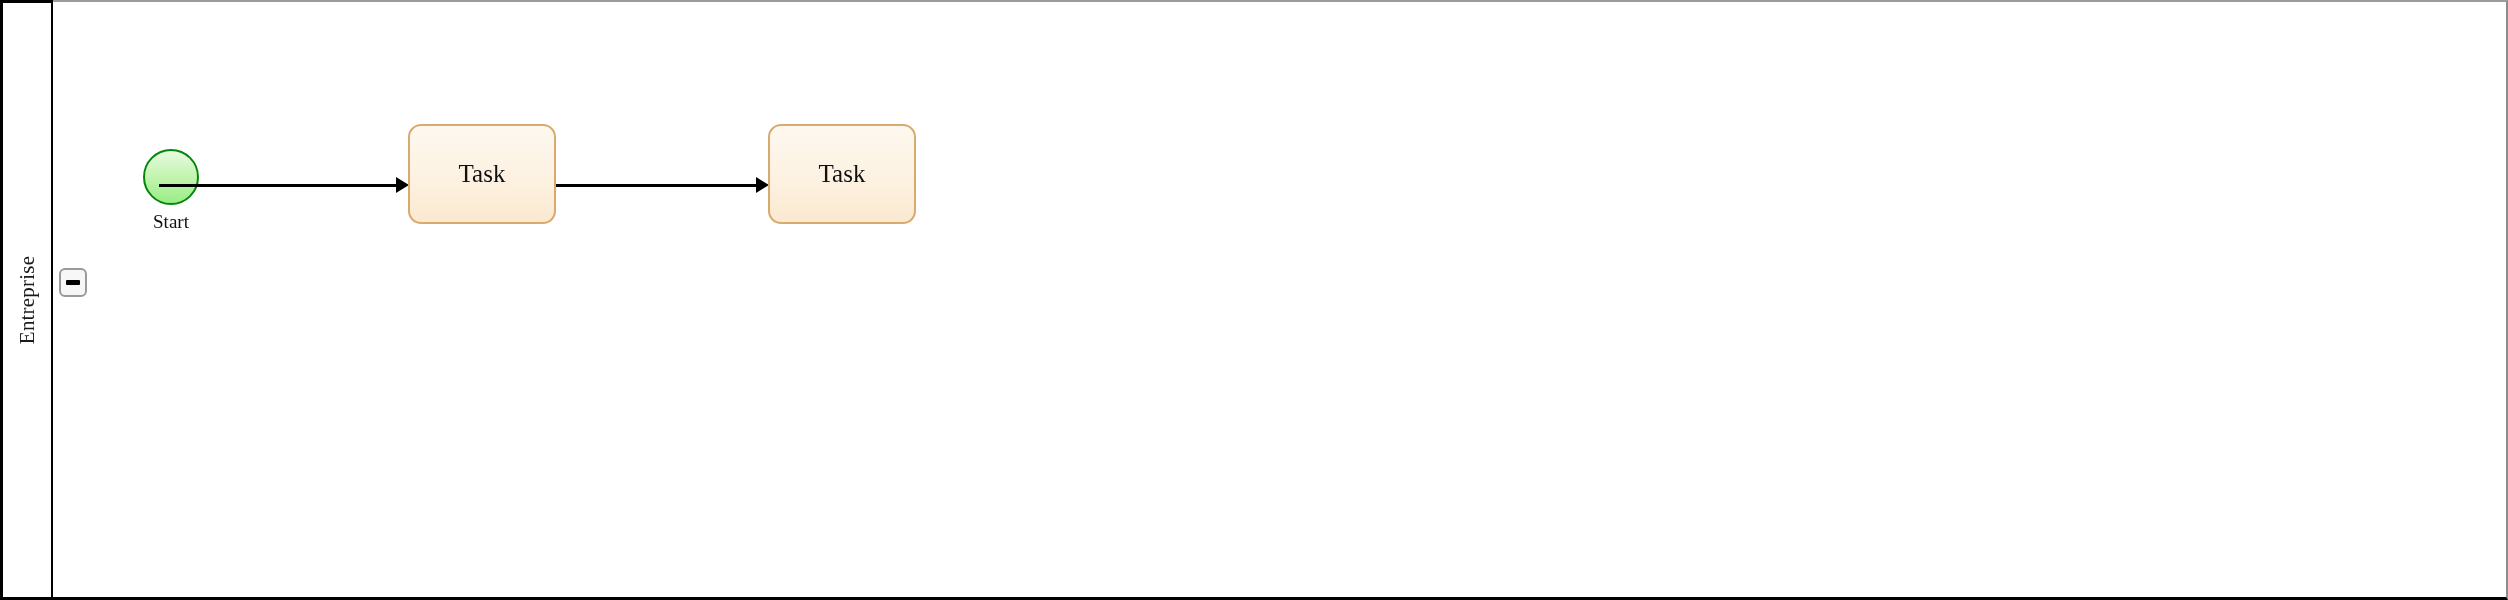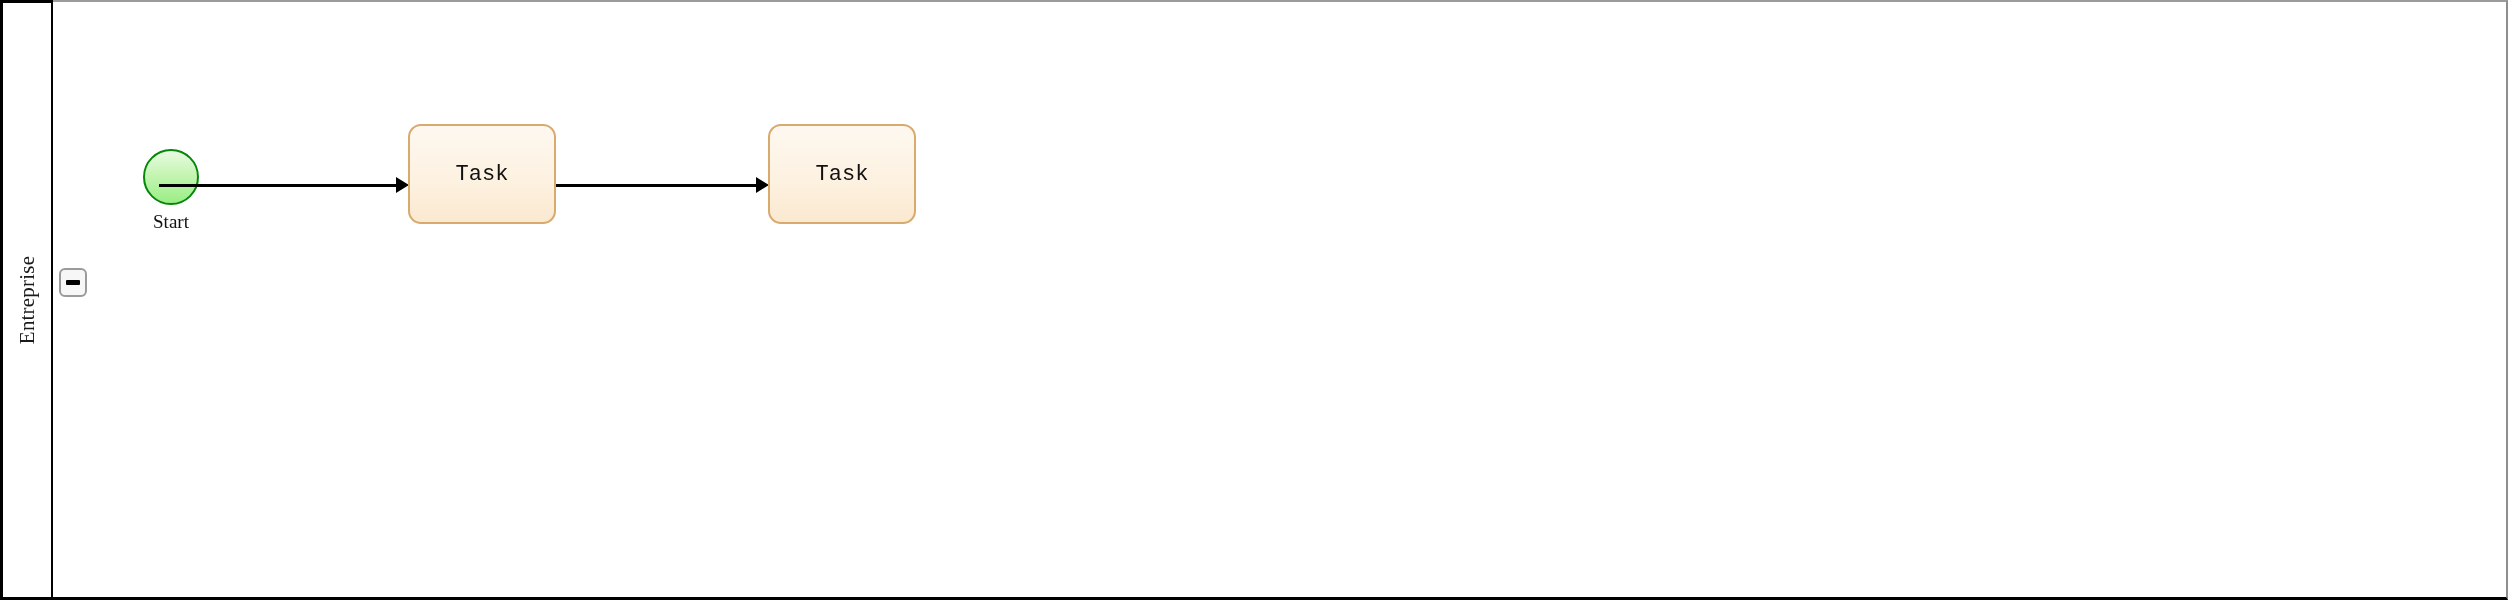--- a/index.html
+++ b/index.html
@@ -133,22 +133,22 @@
     box-sizing: border-box;
     border: 2px solid #d9aa6e;
     border-radius: 13px;
     background: linear-gradient(180deg, #fdf8f0 0%, #fdf2e2 52%, #fbe9d0 100%);
     display: flex;
     align-items: center;
     justify-content: center;
     cursor: pointer;
   }
   .bpmn-task-label {
-    font-family: Liberation Mono, monospace;
-    font-size: 22px;
+    font-family: Liberation Serif, serif;
+    font-size: 25px;
     color: #111111;
     white-space: nowrap;
   }
   #task-1 { left: 355px; top: 122px; }
   #task-2 { left: 715px; top: 122px; }
 
   
   .sequence-flow {
     position: absolute;
     height: 16px;

